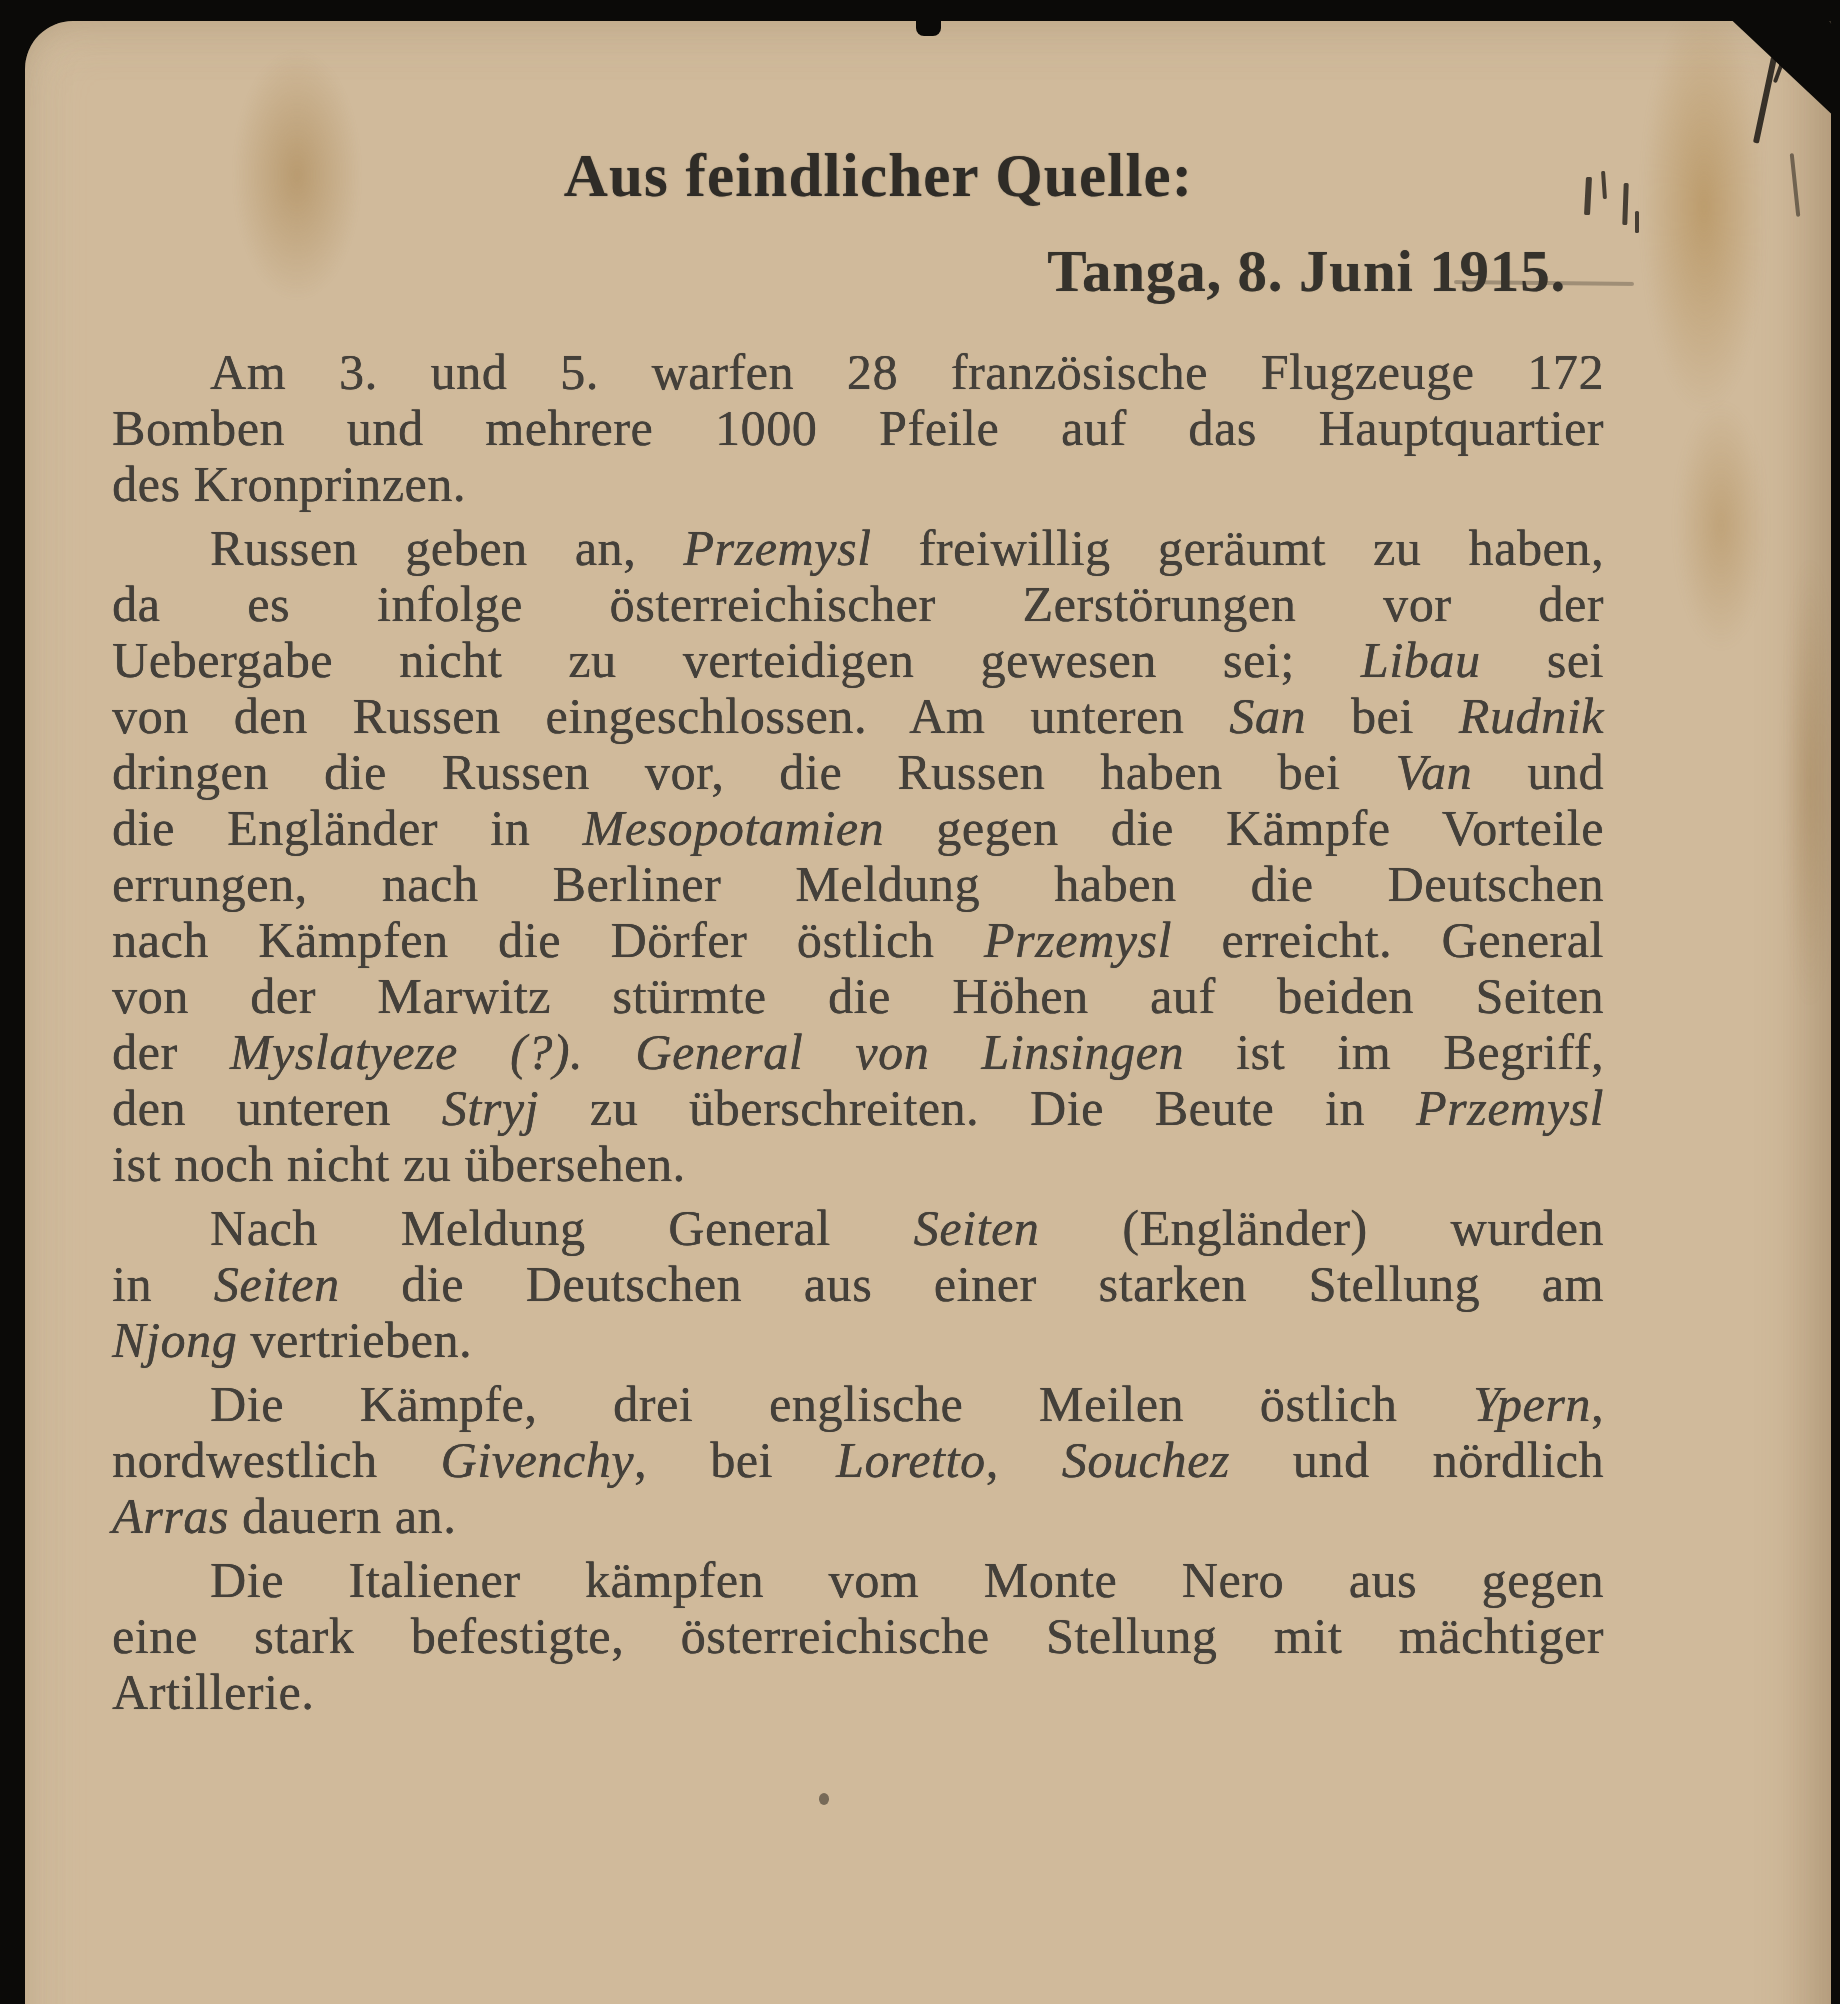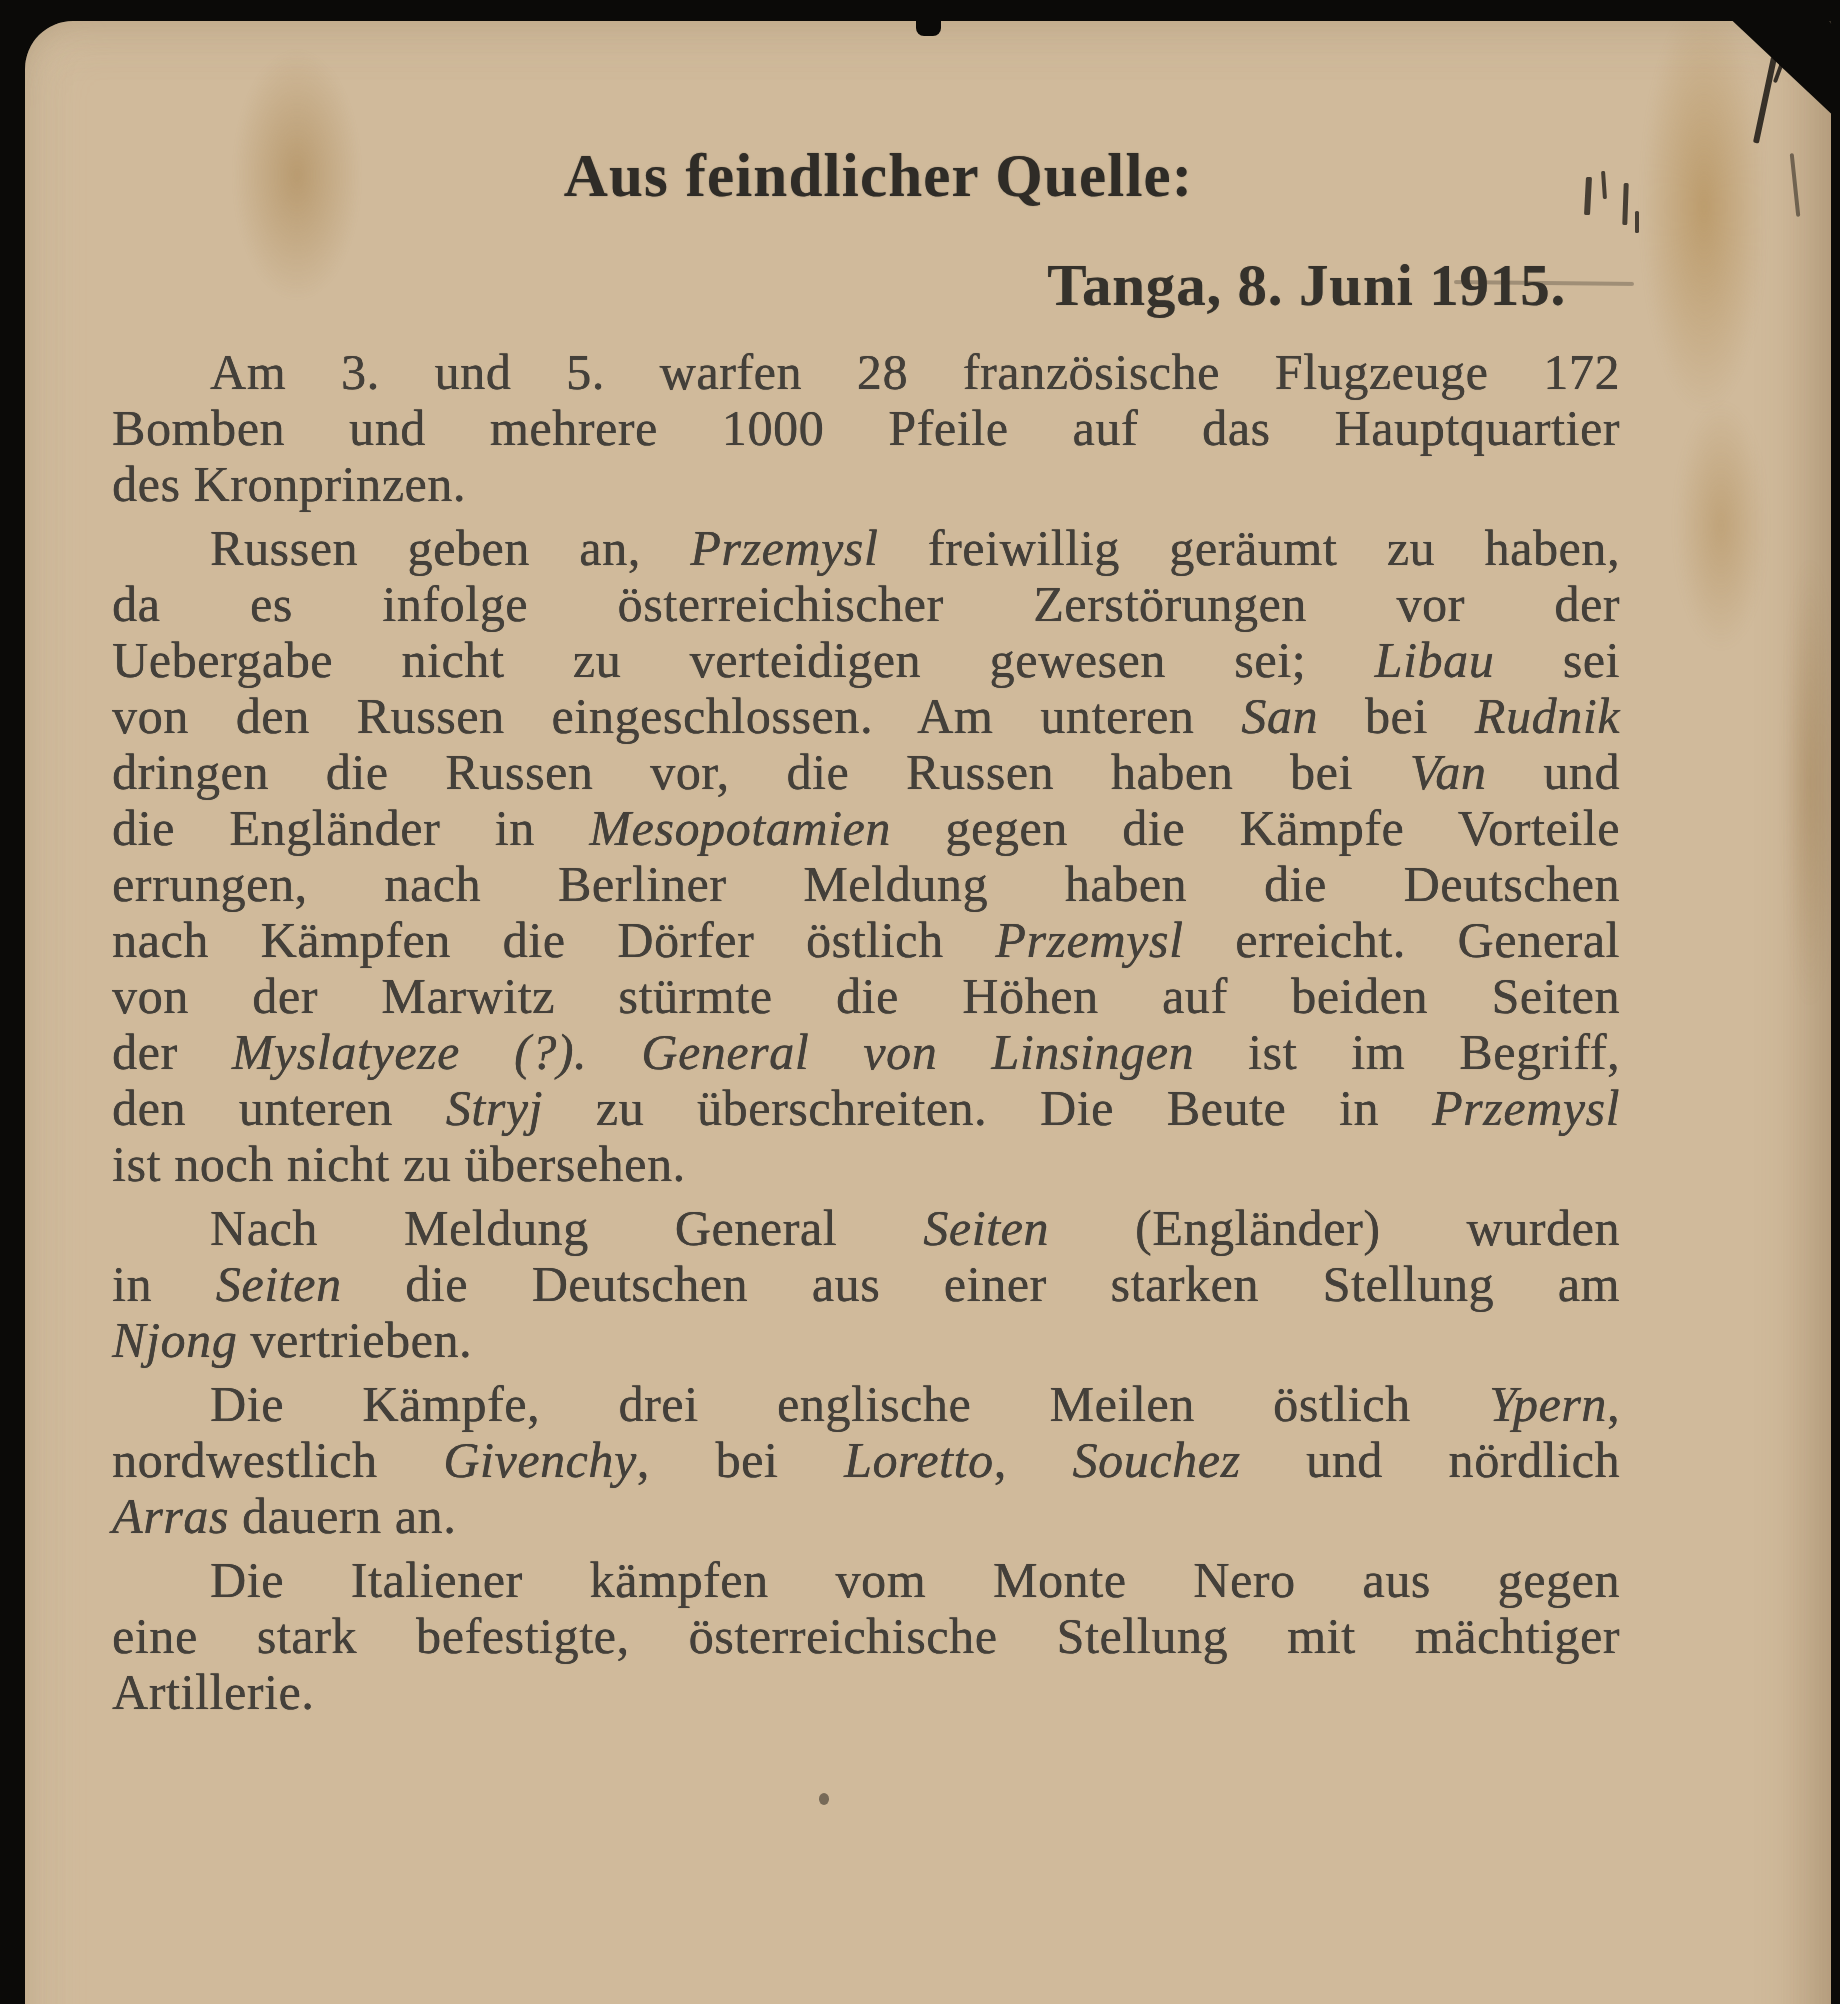--- a/index.html
+++ b/index.html
@@ -42,29 +42,29 @@
   .streak{position:absolute;background:rgba(16,14,11,.8);border-radius:2px;}
 
   
   .ink{color:#44403a;text-shadow:0.3px 0 0 currentColor, 0 0 1px rgba(70,62,50,.45);}
   .title{
     position:absolute;left:312px;top:120px;width:1083px;text-align:center;
     font-size:61px;font-weight:700;letter-spacing:1.2px;color:#2f2c27;
     text-shadow:0 0 1.2px rgba(50,45,38,.55);white-space:nowrap;
   }
   .dateline{
-    position:absolute;left:857px;top:230px;width:684px;text-align:right;
+    position:absolute;left:857px;top:216px;width:684px;text-align:right;
     font-size:59px;font-weight:700;letter-spacing:0.8px;color:#35322c;
     text-shadow:0 0 0.8px rgba(50,45,38,.5);white-space:nowrap;
   }
   .bodytext{
     position:absolute;left:87px;top:323px;width:1508px;
     font-size:50px;line-height:56px;letter-spacing:0.6px;
   }
-  .para{margin:0 0 8px 0;font-family:Liberation Serif, serif;}
+  .para{margin:0 16px 8px 0;font-family:Liberation Serif, serif;}
   .line{text-align:justify;text-align-last:justify;white-space:nowrap;}
   .line.last{text-align-last:left;}
   .line.indent{text-indent:98px;}
   .it{font-style:italic;}
 </style>
 </head>
 <body>
 
 <div class="card">
 

